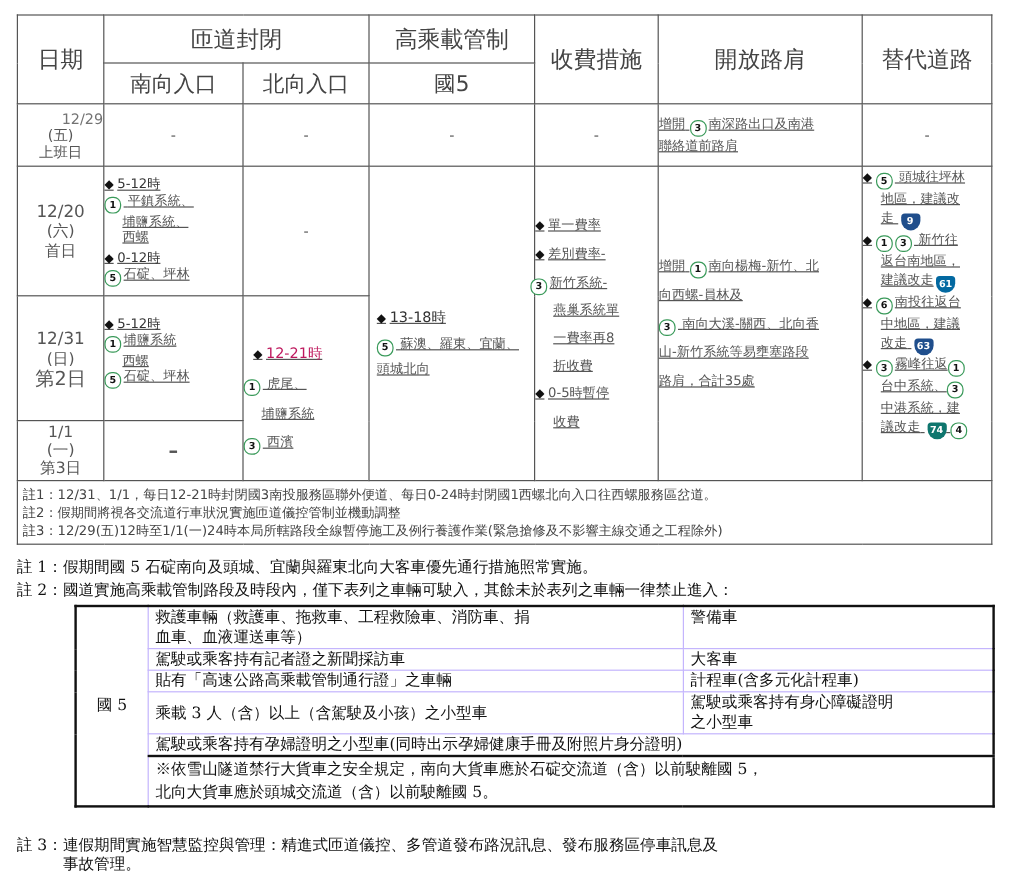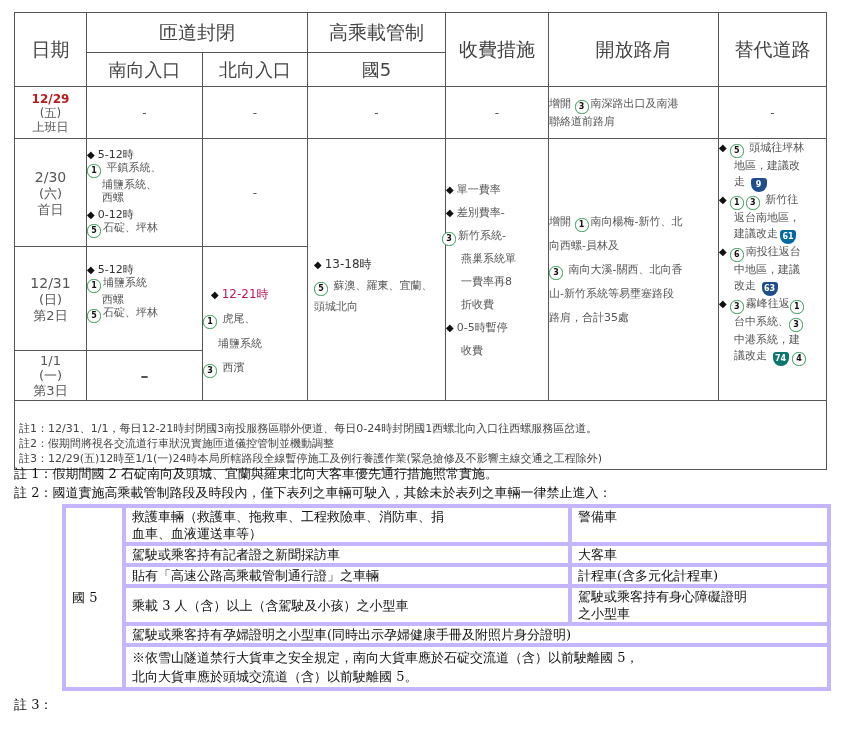--- a/index.html
+++ b/index.html
@@ -5,45 +5,45 @@
   html, body { margin: 0; padding: 0; background: #ffffff; }
   body { width: 855px; height: 747px; position: relative; overflow: hidden; font-family: "DejaVu Sans", "Liberation Sans", sans-serif; color: #333; }
 
   
   .sched { position: absolute; left: 14px; top: 12px; width: 812px; border-collapse: collapse; table-layout: fixed; }
   .sched td, .sched th { border: 1.5px solid #555; padding: 0; vertical-align: middle; }
   .sched th { font-weight: normal; color: #444; }
   .h-big { font-size: 19px; text-align: center; }
   .h-sub { font-size: 18px; text-align: center; }
   .date { text-align: center; font-size: 12px; line-height: 14px; color: #555; }
-  .date .d1 { font-weight: bold; color: #b91c1c; }
+  .date .d1 { font-weight: normal; color: #737373; text-align: right; }
   .c { text-align: center; font-size: 12px; color: #555; }
-  .cell { font-size: 11px; line-height: 13px; color: #555; padding: 4px 6px; }
+  .cell { font-size: 11px; line-height: 13px; color: #555; padding: 4px 6px; text-decoration: underline; }
   .line { display: block; white-space: nowrap; }
   .dia::before { content: "\25C6"; color: #111; margin-right: 3px; font-size: 10px; }
   .ind { padding-left: 15px; }
   .gap { margin-top: 4px; }
   .toll .line { line-height: 23px; }
   .open .line { line-height: 24px; }
   .alt { font-size: 11px; line-height: 16px; padding: 0 4px 0 6px; }
 
   
   .shield { display: inline-block; width: 12px; height: 12px; border: 1.5px solid #3a9a5a; border-radius: 45%; font-size: 8px; line-height: 12px; text-align: center; color: #111; font-weight: bold; vertical-align: -2px; margin-right: 2px; background: #fff; }
   .pshield { display: inline-block; min-width: 14px; height: 14px; padding: 0 1px; border-radius: 3px 3px 8px 8px; font-size: 8px; line-height: 14px; text-align: center; color: #fff; font-weight: bold; vertical-align: -2px; margin-left: 2px; }
 
   .notes-row td { font-size: 11px; line-height: 15px; color: #444; padding: 1px 4px; text-align: left; }
 
   
   .note { position: absolute; left: 14px; font-family: "DejaVu Serif", "Liberation Serif", serif; font-size: 13px; line-height: 16px; color: #111; white-space: nowrap; }
   .note .lbl { display: inline-block; }
 
   .veh { position: absolute; left: 62px; top: 504px; width: 765px; border-collapse: collapse; table-layout: fixed; font-family: "DejaVu Serif", "Liberation Serif", serif; font-size: 13px; color: #111; border: 2.5px solid #111; }
-  .veh td { border: 4px solid #c4b5fd; padding: 0 6px; line-height: 17px; vertical-align: top; }
+  .veh td { border: 1px solid #c4b5fd; padding: 0 6px; line-height: 17px; vertical-align: top; }
   .veh td.mid { vertical-align: middle; }
-  .veh td.road { vertical-align: middle; }
+  .veh td.road { text-align: center; vertical-align: middle; }
   .veh tr.thick td { border-top: 2.5px solid #111; }
 </style>
 </head>
 <body>
 
 <table class="sched">
   <colgroup>
     <col style="width:72px">
       <col style="width:116px">
       <col style="width:105px">
@@ -79,21 +79,21 @@
     <td class="c">-</td>
     <td class="cell" style="line-height:16px">
       <span class="line"><span>增開</span> <span class="shield">3</span><span>南深路出口及南港</span></span>
       <span class="line">聯絡道前路肩</span>
     </td>
     <td class="c">-</td>
   </tr>
 
   <tr style="height:108px">
     <td class="date">
-      <span class="line" style="font-size:14px;line-height:18px">2/30</span>
+      <span class="line" style="font-size:14px;line-height:18px">12/20</span>
       <span class="line" style="font-size:13px;line-height:16px">(六)</span>
       <span class="line" style="font-size:13px;line-height:16px">首日</span>
     </td>
     <td class="cell">
       <span class="line dia" style="color:#333">5-12時</span>
       <span class="line"><span class="shield">1</span> <span>平鎮系統、</span></span>
       <span class="line ind">埔鹽系統、</span>
       <span class="line ind">西螺</span>
       <span class="line dia gap" style="color:#333">0-12時</span>
       <span class="line"><span class="shield">5</span><span>石碇、坪林</span></span>
@@ -137,21 +137,21 @@
       <span class="line ind"><span>台中系統、</span><span class="shield">3</span></span>
       <span class="line ind">中港系統，建</span>
       <span class="line ind"><span>議改走</span> <span class="pshield" style="background:#0f766e">74</span> <span class="shield">4</span></span>
     </td>
   </tr>
 
   <tr style="height:104px">
     <td class="date">
       <span class="line" style="font-size:14px;line-height:18px">12/31</span>
       <span class="line" style="font-size:13px;line-height:16px">(日)</span>
-      <span class="line" style="font-size:13px;line-height:16px">第2日</span>
+      <span class="line" style="font-size:16px;line-height:16px">第2日</span>
     </td>
     <td class="cell" style="vertical-align:top;padding-top:16px">
       <span class="line dia" style="color:#333">5-12時</span>
       <span class="line"><span class="shield">1</span><span>埔鹽系統</span></span>
       <span class="line ind">西螺</span>
       <span class="line"><span class="shield">5</span><span>石碇、坪林</span></span>
     </td>
     <td rowspan="2" class="cell" style="vertical-align:top;padding-top:38px;line-height:18px">
       <span class="line dia" style="font-size:12px;color:#be185d;padding-left:8px">12-21時</span>
       <span class="line" style="margin-top:6px"><span class="shield">1</span> <span>虎尾、</span></span>
@@ -163,30 +163,30 @@
   <tr style="height:50px">
     <td class="date">
       <span class="line" style="font-size:13px;line-height:15px">1/1</span>
       <span class="line" style="font-size:13px;line-height:15px">(一)</span>
       <span class="line" style="font-size:13px;line-height:15px">第3日</span>
     </td>
     <td class="c" style="font-size:16px;font-weight:bold">–</td>
   </tr>
 
   <tr class="notes-row">
-    <td colspan="7" style="padding:20px 4px 3px 4px">
+    <td colspan="7" style="padding:4px 4px 3px 4px">
       <span class="line">註1：12/31、1/1，每日12-21時封閉國3南投服務區聯外便道、每日0-24時封閉國1西螺北向入口往西螺服務區岔道。</span>
       <span class="line">註2：假期間將視各交流道行車狀況實施匝道儀控管制並機動調整</span>
       <span class="line">註3：12/29(五)12時至1/1(一)24時本局所轄路段全線暫停施工及例行養護作業(緊急搶修及不影響主線交通之工程除外)</span>
     </td>
   </tr>
 </tbody>
   </table>
 
-<div class="note" style="top:466px">註 1：假期間國 2 石碇南向及頭城、宜蘭與羅東北向大客車優先通行措施照常實施。</div>
+<div class="note" style="top:466px">註 1：假期間國 5 石碇南向及頭城、宜蘭與羅東北向大客車優先通行措施照常實施。</div>
 <div class="note" style="top:485px">註 2：國道實施高乘載管制路段及時段內，僅下表列之車輛可駛入，其餘未於表列之車輛一律禁止進入：</div>
 
 <table class="veh">
   <colgroup>
       <col style="width:60px">
       <col style="width:446px">
       <col style="width:259px">
     </colgroup>
   <tbody>
       <tr>
@@ -219,14 +219,16 @@
     <td colspan="2" style="line-height:19px;padding-top:1px;padding-bottom:1px">
       <span class="line">※依雪山隧道禁行大貨車之安全規定，南向大貨車應於石碇交流道（含）以前駛離國 5，</span>
       <span class="line">北向大貨車應於頭城交流道（含）以前駛離國 5。</span>
     </td>
   </tr>
 </tbody>
   </table>
 
 <div class="note" style="top:697px">
   <span class="lbl" style="vertical-align:top">註 3：</span><span style="display:inline-block">
+    <span class="line">連假期間實施智慧監控與管理：精進式匝道儀控、多管道發布路況訊息、發布服務區停車訊息及</span>
+    <span class="line">事故管理。</span>
   </span>
 </div>
 
 </body></html>

